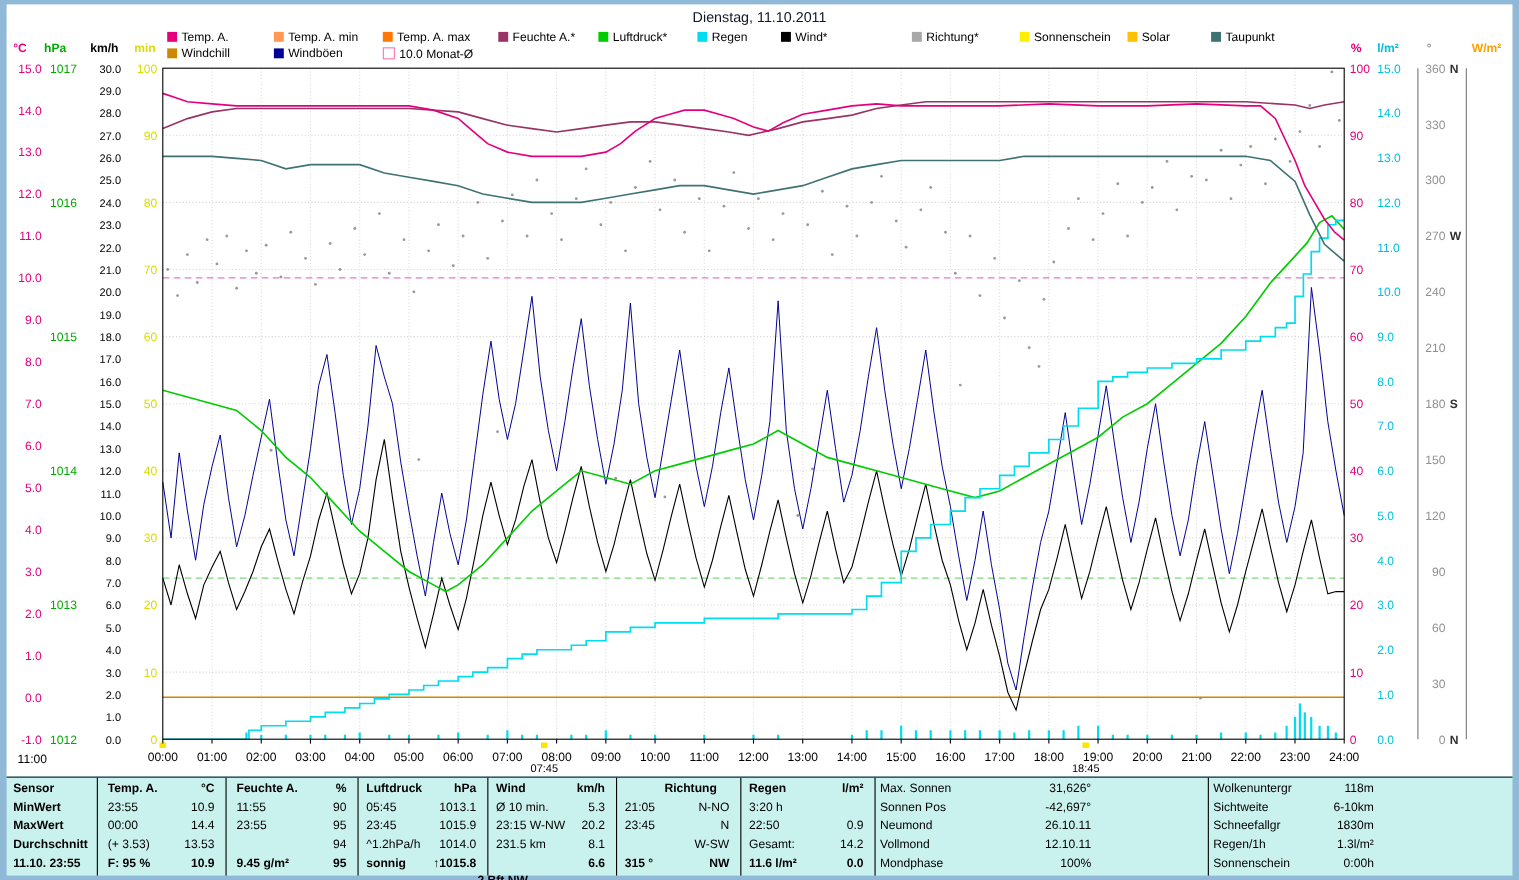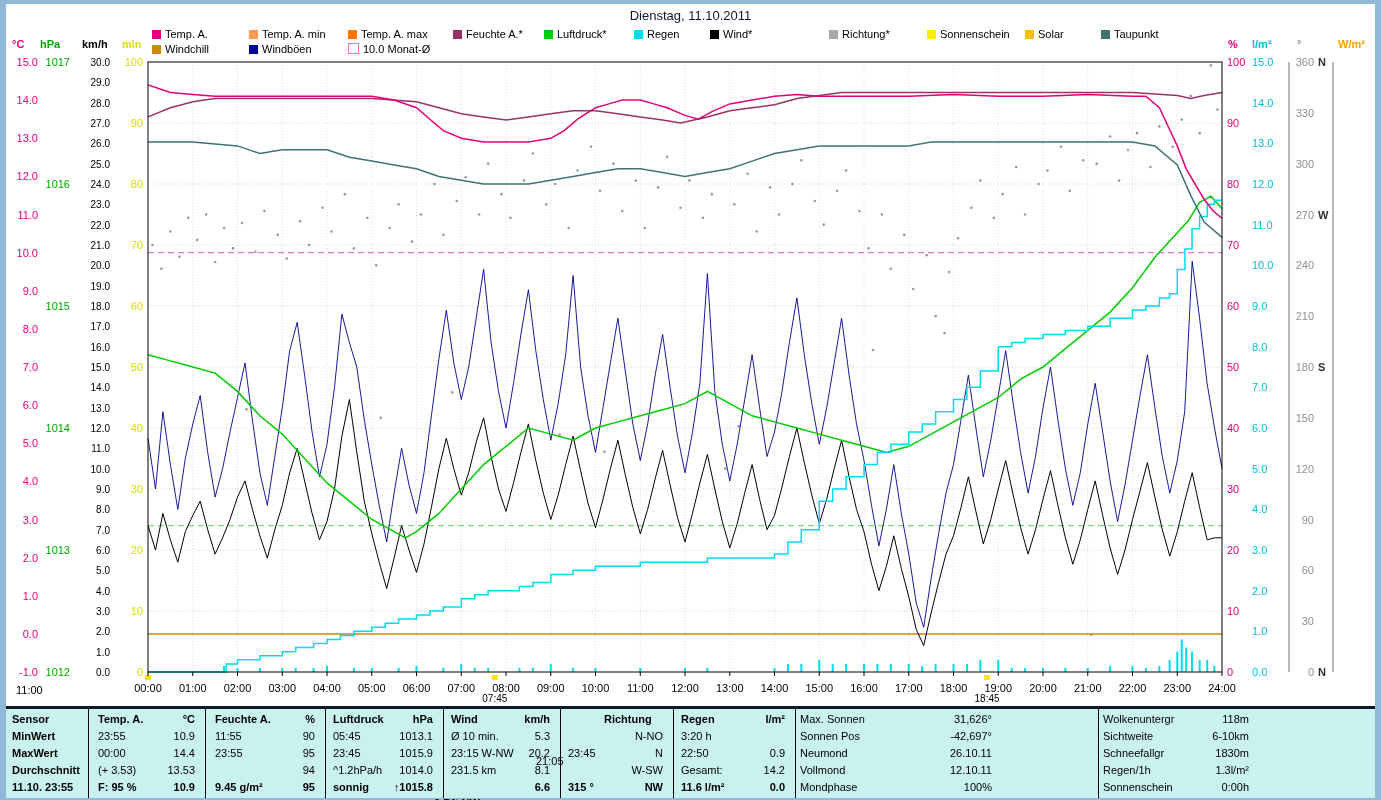--- a/index.html
+++ b/index.html
@@ -2,21 +2,21 @@
 <html><head>
 <meta charset="utf-8">
 <style>
   html,body{margin:0;padding:0;}
   body{
     width:1381px;height:800px;position:relative;overflow:hidden;
     background:#8FB9D6;
     font-family:"Liberation Sans",sans-serif;
   }
   .panel-main{position:absolute;left:6px;top:4px;width:1369px;height:702px;background:#ffffff;}
-  .panel-table{position:absolute;left:6px;top:706px;width:1369px;height:89px;background:#C9F2EE;border-top:3px solid #0f172a;}
+  .panel-table{position:absolute;left:6px;top:706px;width:1369px;height:89px;background:#C9F2EE;border-top:1px solid #0f172a;}
   #chart{position:absolute;left:0;top:0;z-index:5;}
   .title{position:absolute;top:8px;left:0;width:1381px;text-align:center;font-size:13px;color:#0f172a;z-index:6;}
   #legend{position:absolute;left:0;top:0;z-index:6;}
   .legend-item{position:absolute;height:12px;font-size:11px;color:#000;white-space:nowrap;}
   .legend-item .box{display:inline-block;width:9px;height:9px;margin-right:4px;vertical-align:-1px;}
   .axis-header{position:absolute;font-size:11px;font-weight:bold;z-index:6;white-space:nowrap;}
   .cell{position:absolute;font-size:11px;line-height:17px;color:#000;white-space:nowrap;}
   .cell.bold{font-weight:bold;}
   .vline{position:absolute;top:0;width:1px;height:100%;background:#000;}
   svg text{font-family:"Liberation Sans",sans-serif;}
@@ -475,21 +475,21 @@
     <div class="cell bold" style="left: 445px; top: 2px; width: 99px; text-align: right;">km/h</div>
     <div class="cell" style="left: 445px; top: 19px;">Ø 10 min.</div>
     <div class="cell" style="left: 445px; top: 19px; width: 99px; text-align: right;">5.3</div>
     <div class="cell" style="left: 445px; top: 36px;">23:15  W-NW</div>
     <div class="cell" style="left: 445px; top: 36px; width: 99px; text-align: right;">20.2</div>
     <div class="cell" style="left: 445px; top: 53px;">231.5 km</div>
     <div class="cell" style="left: 445px; top: 53px; width: 99px; text-align: right;">8.1</div>
     <div class="cell bold" style="left: 428px; top: 70px; margin-top: 16px;">2 Bft NW</div>
     <div class="cell bold" style="left: 445px; top: 70px; width: 99px; text-align: right;">6.6</div>
     <div class="cell bold" style="left: 562px; top: 2px; margin-left: 36px;">Richtung</div>
-    <div class="cell" style="left: 530px; top: 19px; margin-top: 25px;">21:05</div>
+    <div class="cell" style="left: 562px; top: 19px;">21:05</div>
     <div class="cell" style="left: 562px; top: 19px; width: 95px; text-align: right;">N-NO</div>
     <div class="cell" style="left: 562px; top: 36px;">23:45</div>
     <div class="cell" style="left: 562px; top: 36px; width: 95px; text-align: right;">N</div>
     <div class="cell" style="left: 562px; top: 53px; width: 95px; text-align: right;">W-SW</div>
     <div class="cell bold" style="left: 562px; top: 70px;">315 °</div>
     <div class="cell bold" style="left: 562px; top: 70px; width: 95px; text-align: right;">NW</div>
     <div class="cell bold" style="left: 675px; top: 2px;">Regen</div>
     <div class="cell bold" style="left: 675px; top: 2px; width: 104px; text-align: right;">l/m²</div>
     <div class="cell" style="left: 675px; top: 19px;">3:20 h</div>
     <div class="cell" style="left: 675px; top: 36px;">22:50</div>

